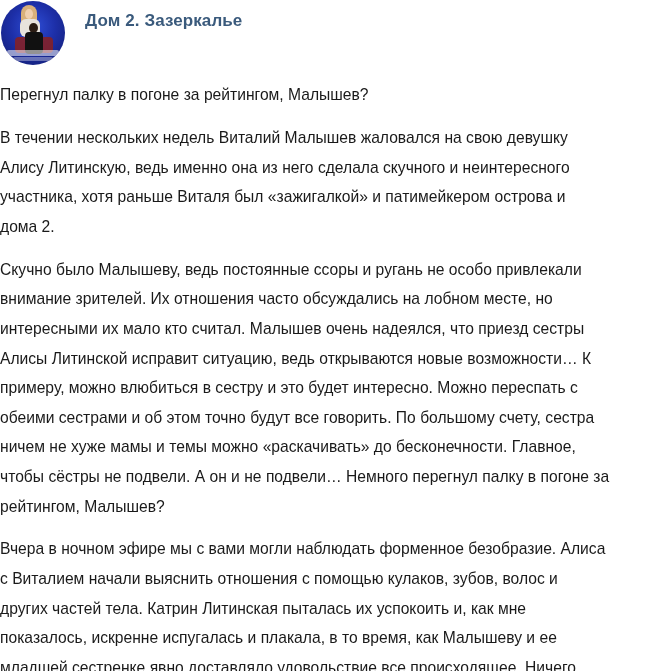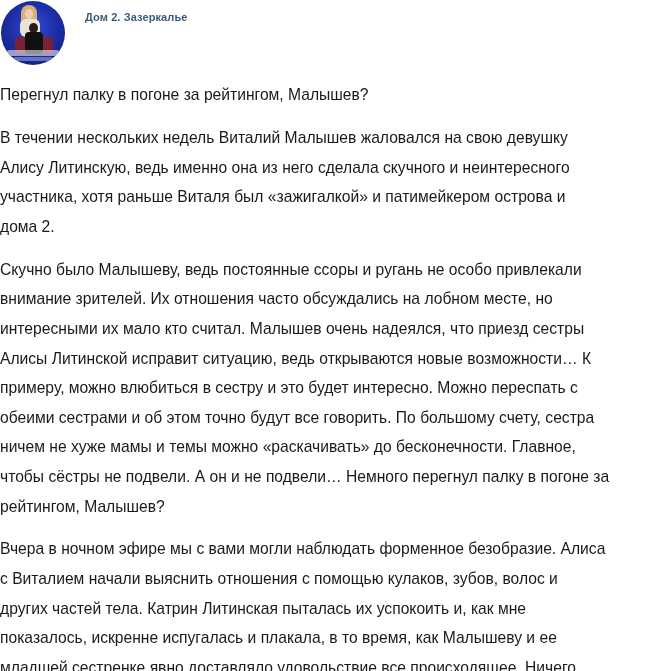--- a/index.html
+++ b/index.html
@@ -102,21 +102,21 @@
       top: 56px;
       width: 40px;
       height: 4px;
       background: rgba(255,255,255,0.35);
       border-radius: 2px;
     }
     .channel-title {
       position: absolute;
       left: 85px;
       top: 11px;
-      font-size: 11px;
+      font-size: 17px;
       font-weight: bold;
       color: #3a5a7c;
       white-space: nowrap;
       letter-spacing: 0.1px;
     }
     .post {
       position: absolute;
       left: 0;
       top: 80px;
       width: 720px;

